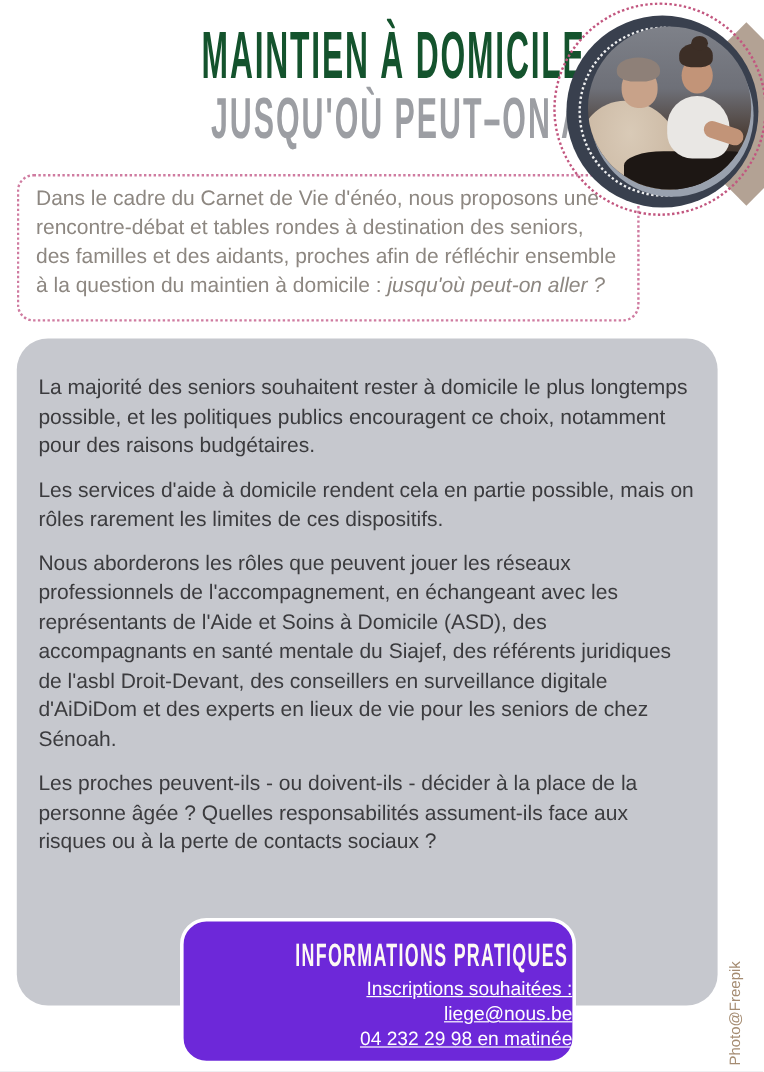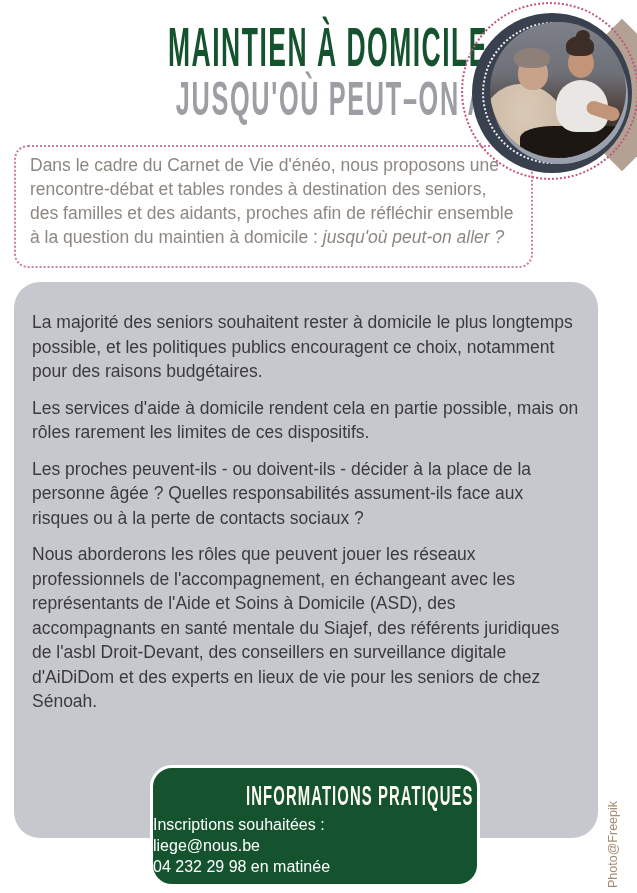--- a/index.html
+++ b/index.html
@@ -121,24 +121,24 @@
     line-height: 24.5px;
     color: #3b3b3e;
     white-space: pre-line;
   }
 
   
   .info-box {
     position: absolute; left: 150px; top: 765px;
     width: 330px; height: 122px;
     box-sizing: border-box;
-    background: #14532d;
+    background: #6d28d9;
     border: 3px solid #ffffff;
     border-radius: 22px;
-    text-align: left;
+    text-align: right;
     padding-top: 14px;
     z-index: 2;
   }
   .info-title {
     display: block;
     white-space: nowrap;
     font-weight: 700;
     font-size: 27px;
     line-height: 1.05;
     color: #fdf9f4;
@@ -147,20 +147,21 @@
   .info-title .squeeze {
     display: inline-block;
     transform: scale(0.55, 1.0);
     transform-origin: center;
     letter-spacing: 2px;
   }
   .info-line {
     font-size: 16px;
     line-height: 21px;
     color: #ffffff;
+    text-decoration: underline;
   }
 
   
   .photo-credit {
     position: absolute;
     left: 606px; top: 888px;
     transform: rotate(-90deg);
     transform-origin: 0 0;
     width: 120px;
     font-size: 12.5px;
@@ -200,22 +201,22 @@
       <div class="p-care-bun"></div>
       <div class="p-arm"></div>
       <div class="p-elder-head"></div>
       <div class="p-elder-hair"></div>
     </div>
   </div>
 
   <div class="gray-box">
     <p>La majorité des seniors souhaitent rester à domicile le plus longtemps possible, et les politiques publics encouragent ce choix, notamment pour des raisons budgétaires.</p>
     <p>Les services d'aide à domicile rendent cela en partie possible, mais on rôles rarement les limites de ces dispositifs.</p>
+    <p>Nous aborderons les rôles que peuvent jouer les réseaux professionnels de l'accompagnement, en échangeant avec les représentants de l'Aide et Soins à Domicile (ASD), des accompagnants en santé mentale du Siajef, des référents juridiques de l'asbl Droit-Devant, des conseillers en surveillance digitale d'AiDiDom et des experts en lieux de vie pour les seniors de chez Sénoah.</p>
     <p>Les proches peuvent-ils - ou doivent-ils - décider à la place de la personne âgée ? Quelles responsabilités assument-ils face aux risques ou à la perte de contacts sociaux ?</p>
-    <p>Nous aborderons les rôles que peuvent jouer les réseaux professionnels de l'accompagnement, en échangeant avec les représentants de l'Aide et Soins à Domicile (ASD), des accompagnants en santé mentale du Siajef, des référents juridiques de l'asbl Droit-Devant, des conseillers en surveillance digitale d'AiDiDom et des experts en lieux de vie pour les seniors de chez Sénoah.</p>
   </div>
 
   <div class="info-box">
     <span class="info-title"><span class="squeeze">INFORMATIONS PRATIQUES</span></span>
     <div class="info-line">Inscriptions souhaitées :</div>
     <div class="info-line">liege@nous.be</div>
     <div class="info-line">04 232 29 98 en matinée</div>
   </div>
 
   <div class="photo-credit">Photo@Freepik</div>

